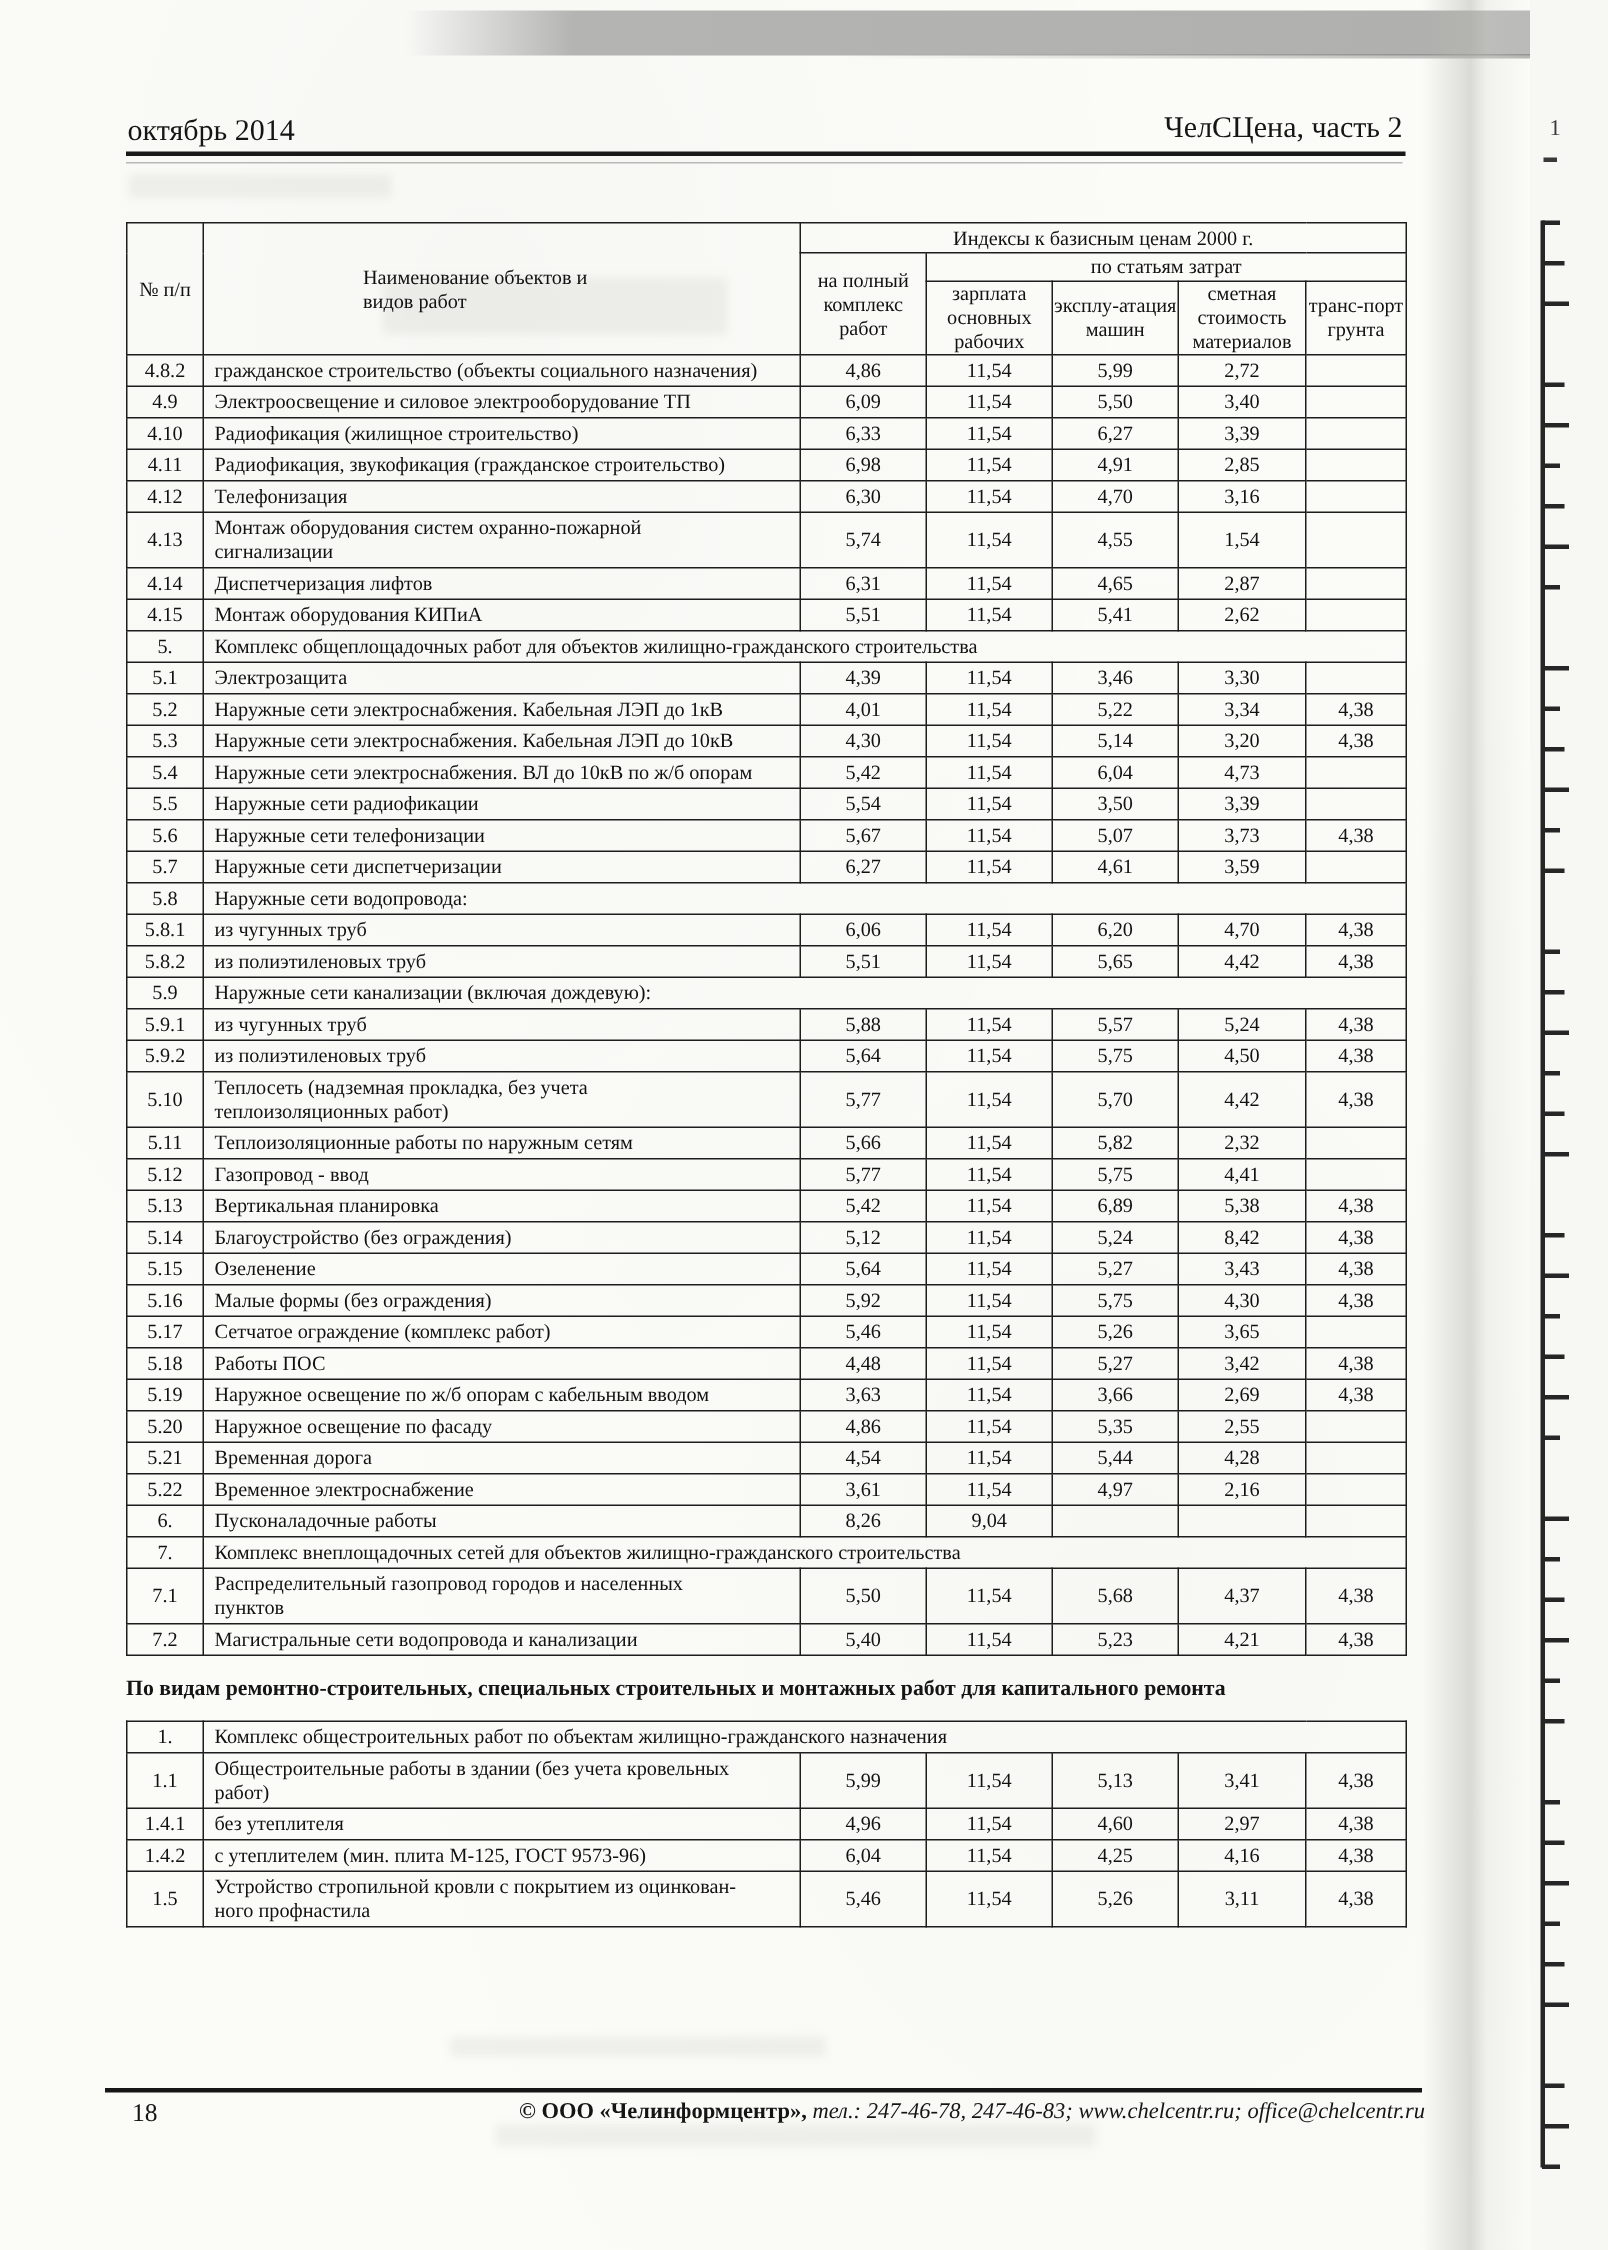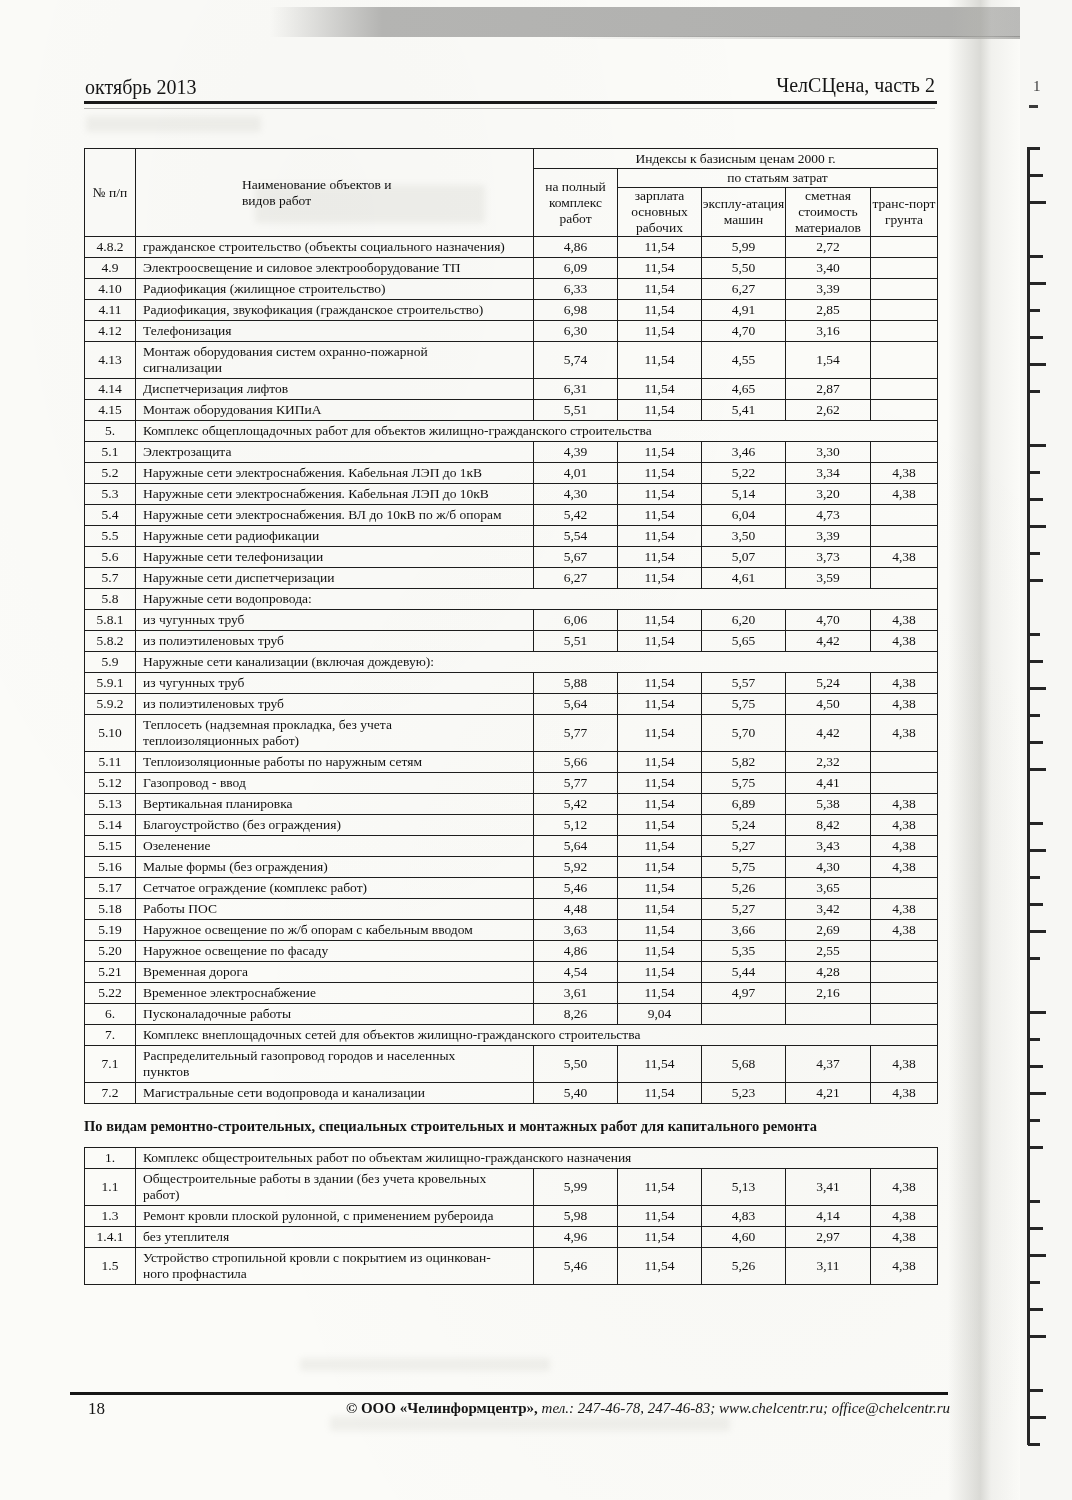--- a/index.html
+++ b/index.html
@@ -143,21 +143,21 @@
       <div class="tick" style="left: 1028px; top: 1443px; width: 12px;"></div>
     </div>
   <div class="page-marker">1</div>
   <div class="page-marker-dash"></div>
 
   <div class="smudge" style="left:86px;top:116px;width:175px;height:16px;"></div>
   <div class="smudge" style="left:255px;top:185px;width:230px;height:38px;"></div>
   <div class="smudge" style="left:300px;top:1358px;width:250px;height:13px;"></div>
   <div class="smudge" style="left:330px;top:1416px;width:400px;height:15px;"></div>
 
-  <div class="hdr-left">октябрь 2013</div>
+  <div class="hdr-left">октябрь 2014</div>
   <div class="hdr-right">ЧелСЦена, часть 2</div>
   <div class="hdr-rule"></div>
   <div class="hdr-rule-echo"></div>
 
   <div class="content">
 
     <table>
       <colgroup>
         <col class="c-num">
           <col class="c-name">
@@ -627,39 +627,39 @@
               <div class="nm">Общестроительные работы в здании (без учета кровельных</div>
               <div class="nm">работ)</div>
             </td>
             <td class="val">5,99</td>
             <td class="val">11,54</td>
             <td class="val">5,13</td>
             <td class="val">3,41</td>
             <td class="val">4,38</td>
           </tr>
           <tr class="r">
-            <td class="num">1.3</td>
-            <td class="name">
-              <div class="nm">Ремонт кровли плоской рулонной, с применением рубероида</div>
-            </td>
-            <td class="val">5,98</td>
-            <td class="val">11,54</td>
-            <td class="val">4,83</td>
-            <td class="val">4,14</td>
-            <td class="val">4,38</td>
-          </tr>
-          <tr class="r">
             <td class="num">1.4.1</td>
             <td class="name">
               <div class="nm">без утеплителя</div>
             </td>
             <td class="val">4,96</td>
             <td class="val">11,54</td>
             <td class="val">4,60</td>
             <td class="val">2,97</td>
+            <td class="val">4,38</td>
+          </tr>
+          <tr class="r">
+            <td class="num">1.4.2</td>
+            <td class="name">
+              <div class="nm">с утеплителем (мин. плита М-125, ГОСТ 9573-96)</div>
+            </td>
+            <td class="val">6,04</td>
+            <td class="val">11,54</td>
+            <td class="val">4,25</td>
+            <td class="val">4,16</td>
             <td class="val">4,38</td>
           </tr>
           <tr class="r">
             <td class="num">1.5</td>
             <td class="name">
               <div class="nm">Устройство стропильной кровли с покрытием из оцинкован-</div>
               <div class="nm">ного профнастила</div>
             </td>
             <td class="val">5,46</td>
             <td class="val">11,54</td>

